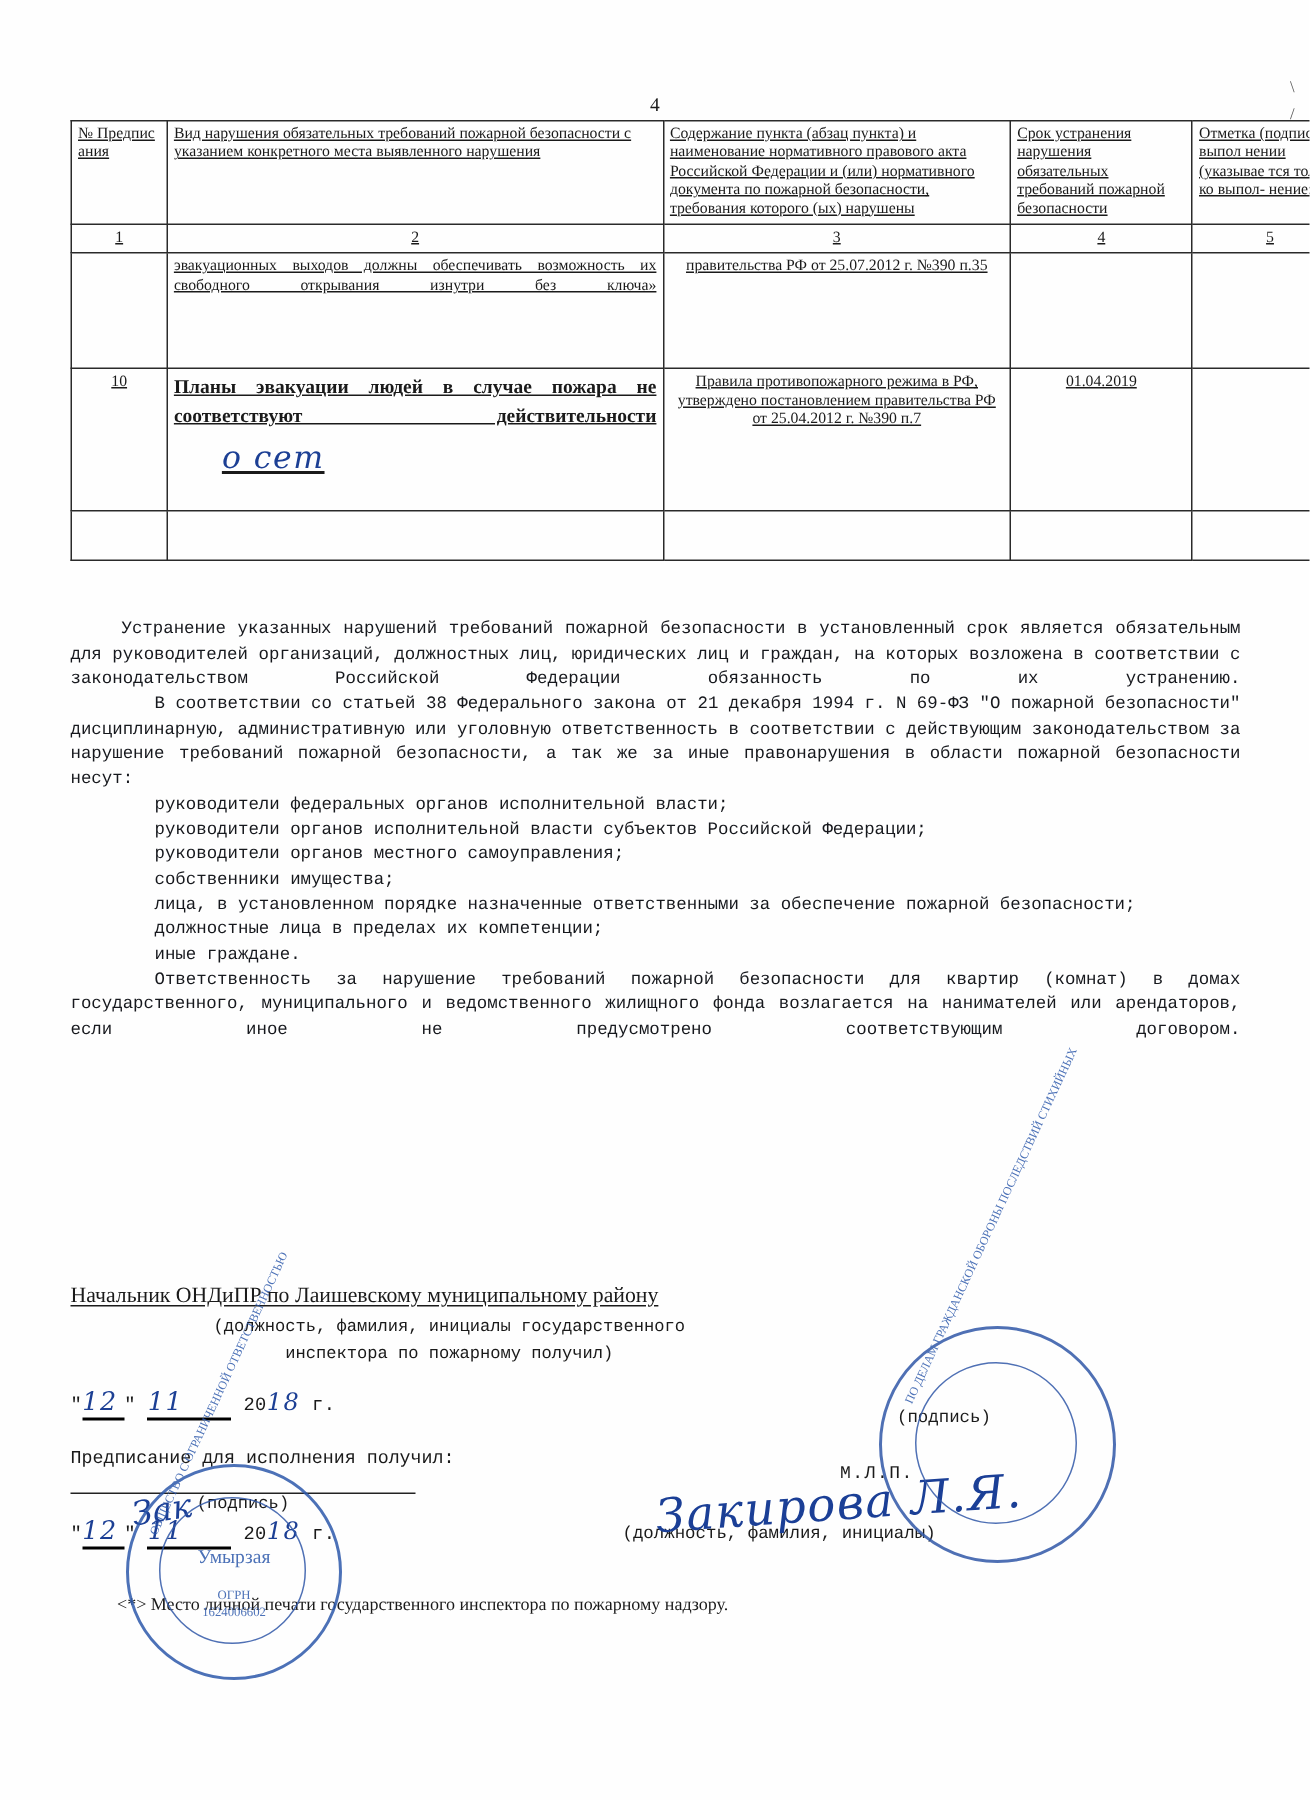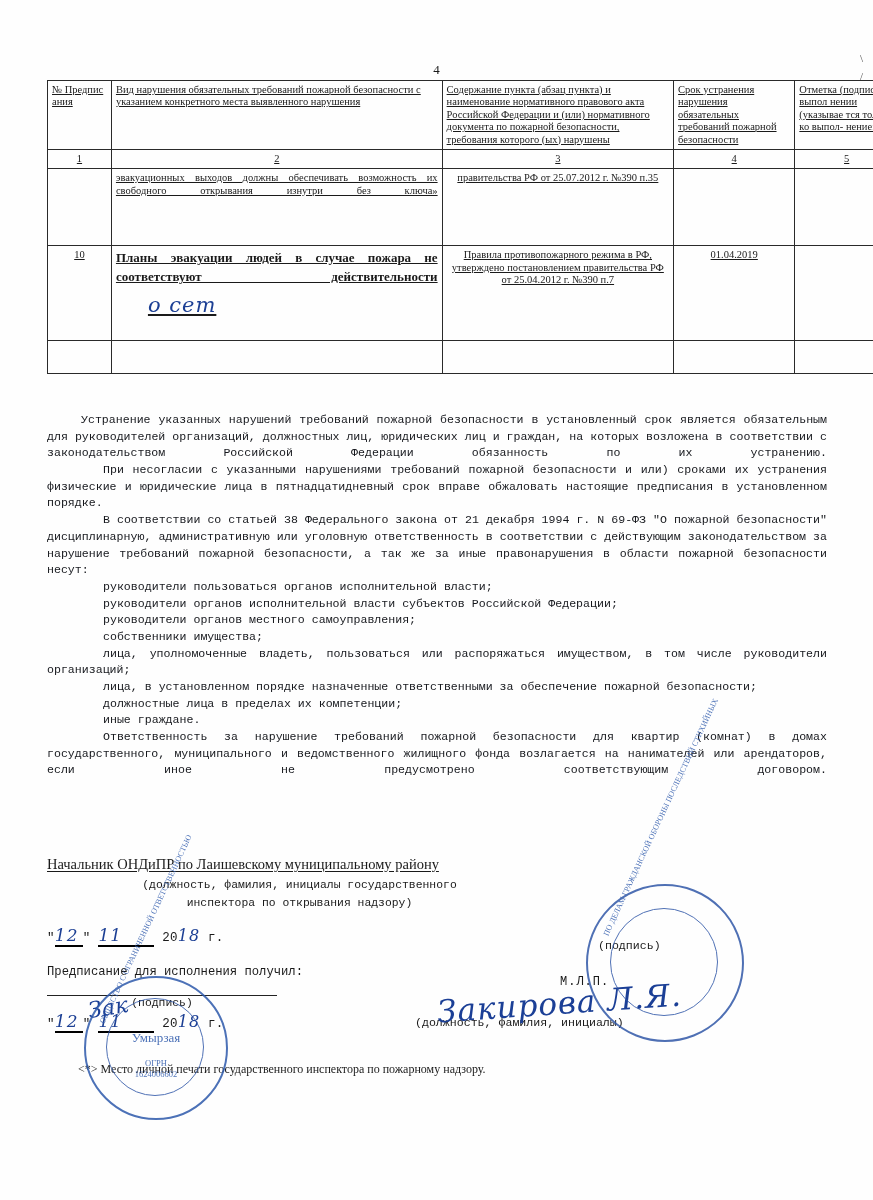--- a/index.html
+++ b/index.html
@@ -332,37 +332,35 @@
           <td></td>
           <td></td>
           <td></td>
         </tr>
       </tbody>
     </table>
   </div>
 
   <div class="body-text">
     <p class="ind j">Устранение указанных нарушений требований пожарной безопасности в  установленный срок является обязательным для руководителей организаций, должностных лиц, юридических лиц и граждан, на которых возложена в соответствии с законодательством Российской Федерации обязанность по их устранению.</p>
-    <p class="ind2 j">При  несогласии с указанными нарушениями требований пожарной безопасности и или) сроками их устранения физические и юридические лица в пятнадцатидневный срок вправе обжаловать настоящие предписания в установленном порядке.</p>
     <p class="ind2 j">В  соответствии со статьей 38 Федерального закона от 21 декабря 1994 г. N 69-ФЗ "О пожарной безопасности" дисциплинарную, административную или уголовную ответственность в соответствии с действующим законодательством за нарушение требований пожарной безопасности, а так же за иные правонарушения в области пожарной безопасности несут:</p>
-    <p class="ind2">руководители пользоваться органов исполнительной власти;</p>
+    <p class="ind2">руководители федеральных органов исполнительной власти;</p>
     <p class="ind2">руководители органов исполнительной власти субъектов Российской Федерации;</p>
     <p class="ind2">руководители органов местного самоуправления;</p>
     <p class="ind2">собственники имущества;</p>
-    <p class="ind2">лица,  уполномоченные владеть, пользоваться или распоряжаться имуществом, в том числе руководители организаций;</p>
     <p class="ind2">лица, в установленном порядке назначенные ответственными за обеспечение пожарной безопасности;</p>
     <p class="ind2">должностные лица в пределах их компетенции;</p>
     <p class="ind2">иные граждане.</p>
     <p class="ind2 j">Ответственность за нарушение требований пожарной безопасности  для квартир (комнат) в домах государственного, муниципального и ведомственного жилищного фонда возлагается на нанимателей или арендаторов, если иное не предусмотрено соответствующим договором.</p>
   </div>
 
   <div class="sig">
     <div class="line1">Начальник ОНДиПР по Лаишевскому муниципальному району</div>
     <div class="caption">(должность, фамилия, инициалы государственного</div>
-    <div class="caption">инспектора по открывания надзору)</div>
+    <div class="caption">инспектора по пожарному получил)</div>
 
     <div class="dateline">
       <span>"</span><span class="u handwrite" style="font-size:17px;">12</span><span>"</span>
       <span class="u wide handwrite" style="font-size:17px;">11</span>
       <span>20</span><span class="handwrite" style="font-size:16px;">18</span>
       <span>г.</span>
     </div>
 
     <div class="received">Предписание для исполнения получил:</div>
 

